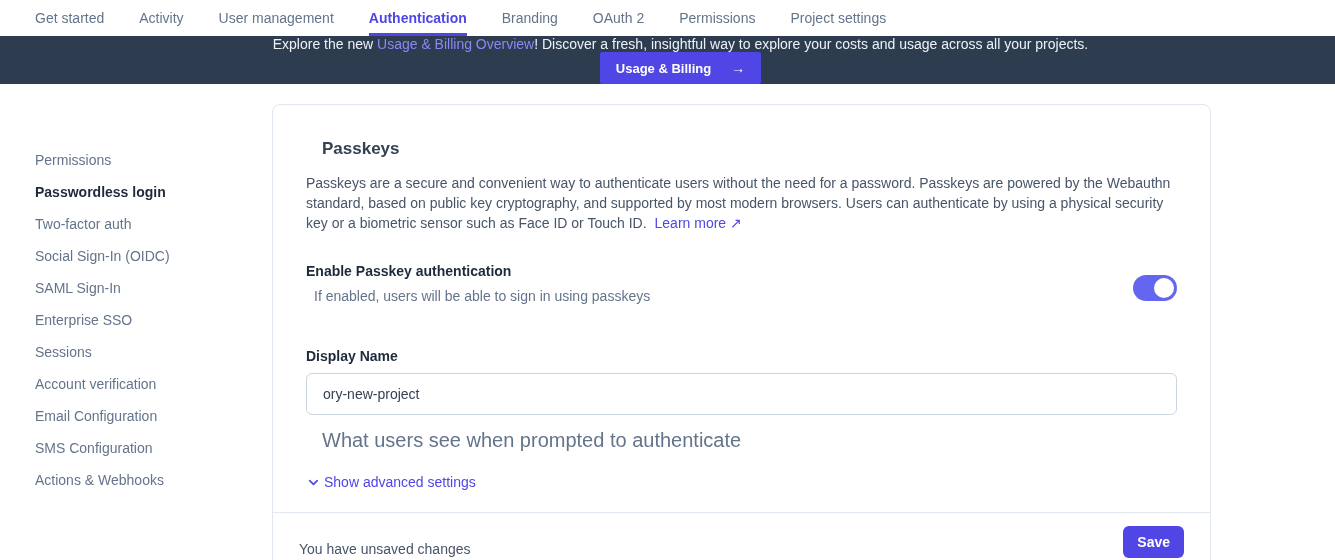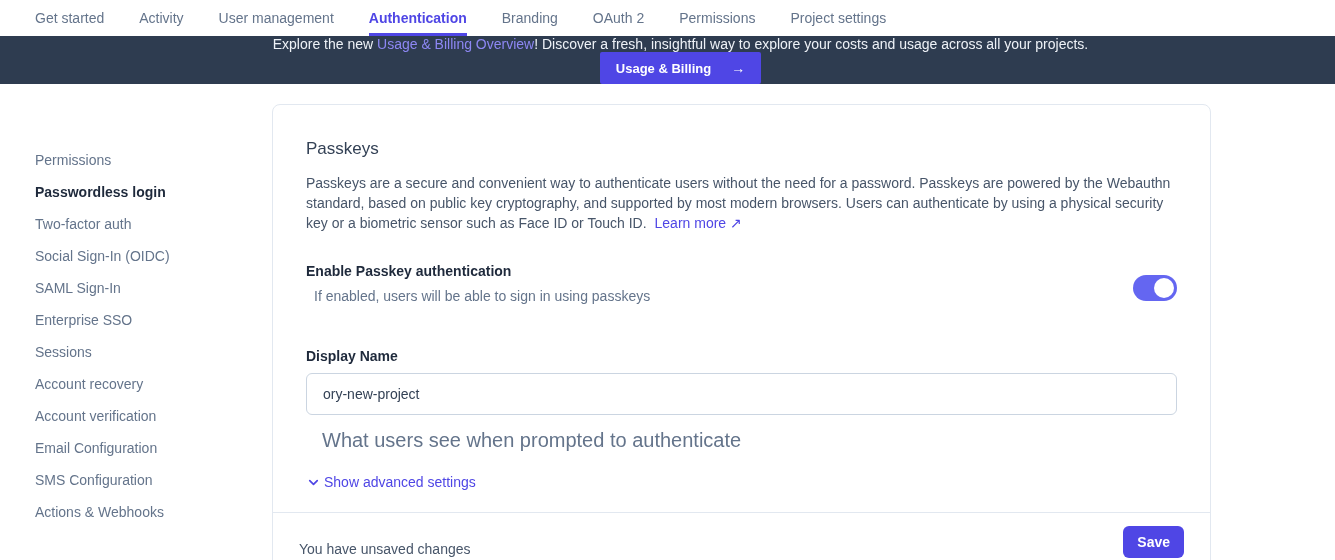--- a/index.html
+++ b/index.html
@@ -52,21 +52,21 @@
     height:32px;display:flex;align-items:center;font-size:14px;
     color:var(--muted);cursor:pointer;white-space:nowrap;
   }
   .side-item.active{color:var(--text-dark);font-weight:600;}
   
   .card{
     width:939px;height:480px;border:1px solid var(--border);border-radius:8px;
     background:#fff;margin-top:20px;position:relative;flex:none;
   }
   .card-body{padding:34px 33px 0;}
-  .card-title{font-size:17px;font-weight:400;color:#334155;margin:0 0 14px;}
+  .card-title{font-size:17px;font-weight:700;color:#334155;margin:0 16px 14px;}
   .card-desc{
     font-size:14px;line-height:20px;color:var(--text-body);margin:0 0 30px;
   }
   .learn-more{color:var(--accent);cursor:pointer;text-decoration:none;margin-left:8px;white-space:nowrap;}
   .toggle-row{display:flex;justify-content:space-between;align-items:center;margin-bottom:36px;}
   .field-label{font-size:14px;font-weight:700;color:var(--text-dark);margin:0 0 9px;}
   .field-sub{font-size:14px;color:var(--muted);margin:8px;}
   .toggle{
     width:44px;height:26px;border-radius:13px;background:var(--toggle-on);
     position:relative;cursor:pointer;flex:none;
@@ -127,21 +127,20 @@
 
 <div class="content">
   <aside class="sidebar" id="sidebar">
       <div class="side-item">Permissions</div>
       <div class="side-item active">Passwordless login</div>
       <div class="side-item">Two-factor auth</div>
       <div class="side-item">Social Sign-In (OIDC)</div>
       <div class="side-item">SAML Sign-In</div>
       <div class="side-item">Enterprise SSO</div>
       <div class="side-item">Sessions</div>
-      <div class="side-item">Account recovery</div>
       <div class="side-item">Account verification</div>
       <div class="side-item">Email Configuration</div>
       <div class="side-item">SMS Configuration</div>
       <div class="side-item">Actions &amp; Webhooks</div>
     </aside>
 
   <section class="card">
     <div class="card-body">
       <h2 class="card-title">Passkeys</h2>
       <p class="card-desc">

